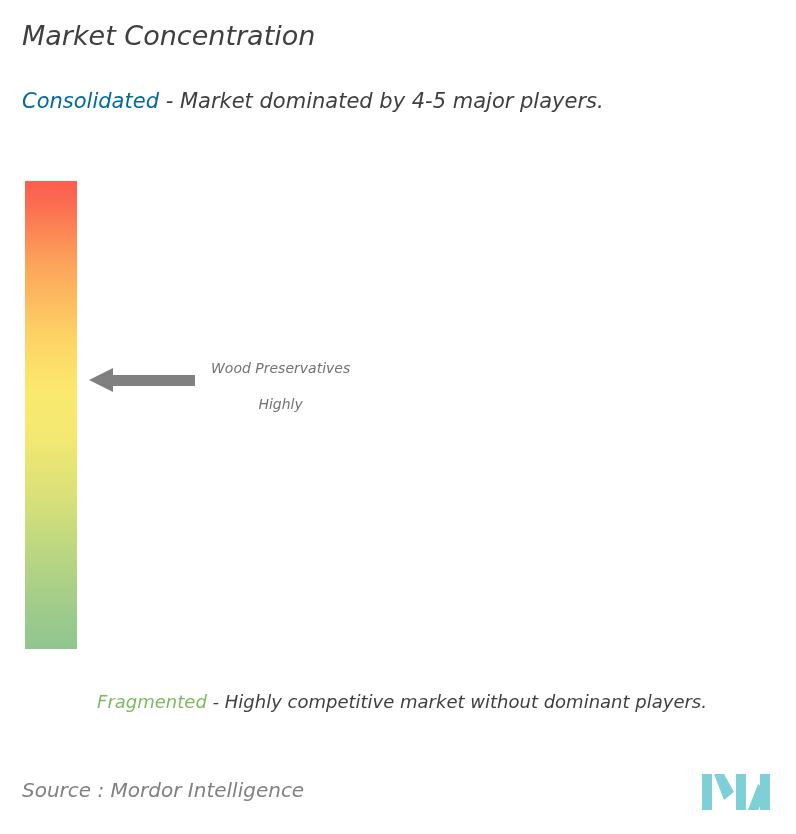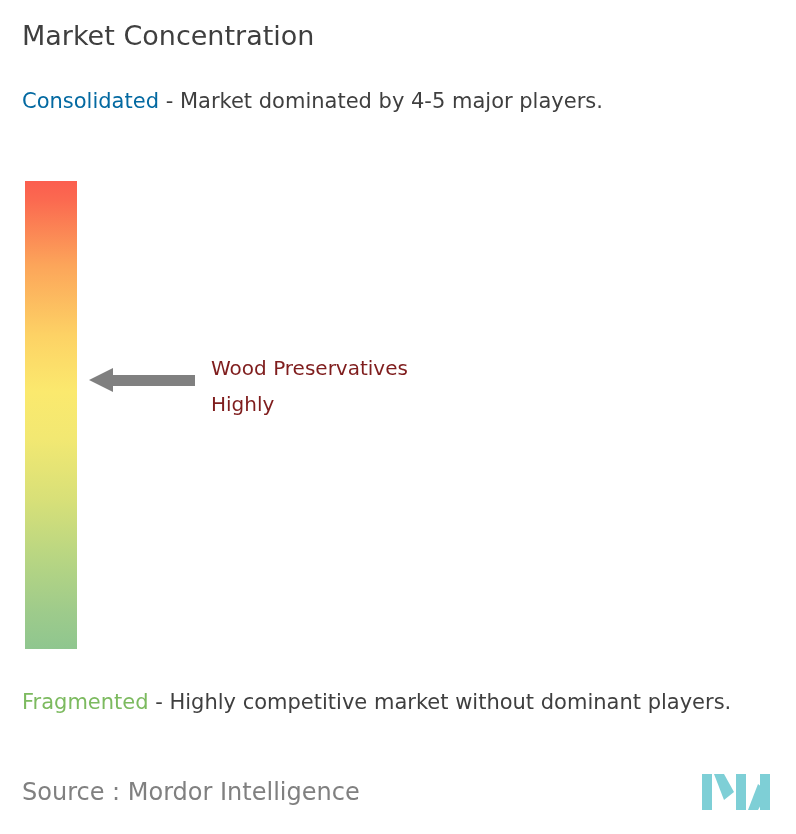--- a/index.html
+++ b/index.html
@@ -12,20 +12,21 @@
     background: #ffffff;
     font-family: "DejaVu Sans", sans-serif;
     color: #404040;
     overflow: hidden;
   }
   .page {
     position: relative;
     width: 796px;
     height: 834px;
     box-sizing: border-box;
+    font-style: italic;
   }
   .title {
     position: absolute;
     left: 22px;
     top: 20px;
     font-size: 27px;
     color: #3f3f3f;
     letter-spacing: 0px;
     white-space: nowrap;
   }
@@ -39,23 +40,24 @@
     color: #3f3f3f;
   }
   .top-desc .kw {
     color: #0369a1;
   }
   .bottom-desc {
     position: absolute;
     left: 22px;
     top: 686px;
     width: 760px;
-    font-size: 21px;
+    font-size: 18px;
     line-height: 32px;
     color: #3f3f3f;
+    text-align: center;
   }
   .bottom-desc .kw {
     color: #7cba5f;
   }
   .gradient-bar {
     position: absolute;
     left: 25px;
     top: 181px;
     width: 52px;
     height: 468px;
@@ -93,29 +95,30 @@
     width: 0;
     height: 0;
     border-top: 12px solid transparent;
     border-bottom: 12px solid transparent;
     border-right: 24px solid #808080;
   }
   .callout {
     position: absolute;
     left: 211px;
     top: 350px;
-    font-size: 20px;
+    font-size: 14px;
     line-height: 36px;
-    color: #7f1d1d;
+    color: #737373;
+    text-align: center;
   }
   .source {
     position: absolute;
     left: 22px;
     top: 778px;
-    font-size: 24px;
+    font-size: 20px;
     color: #808080;
     white-space: nowrap;
   }
   .logo {
     position: absolute;
     right: 24px;
     top: 770px;
     width: 72px;
     height: 44px;
   }

